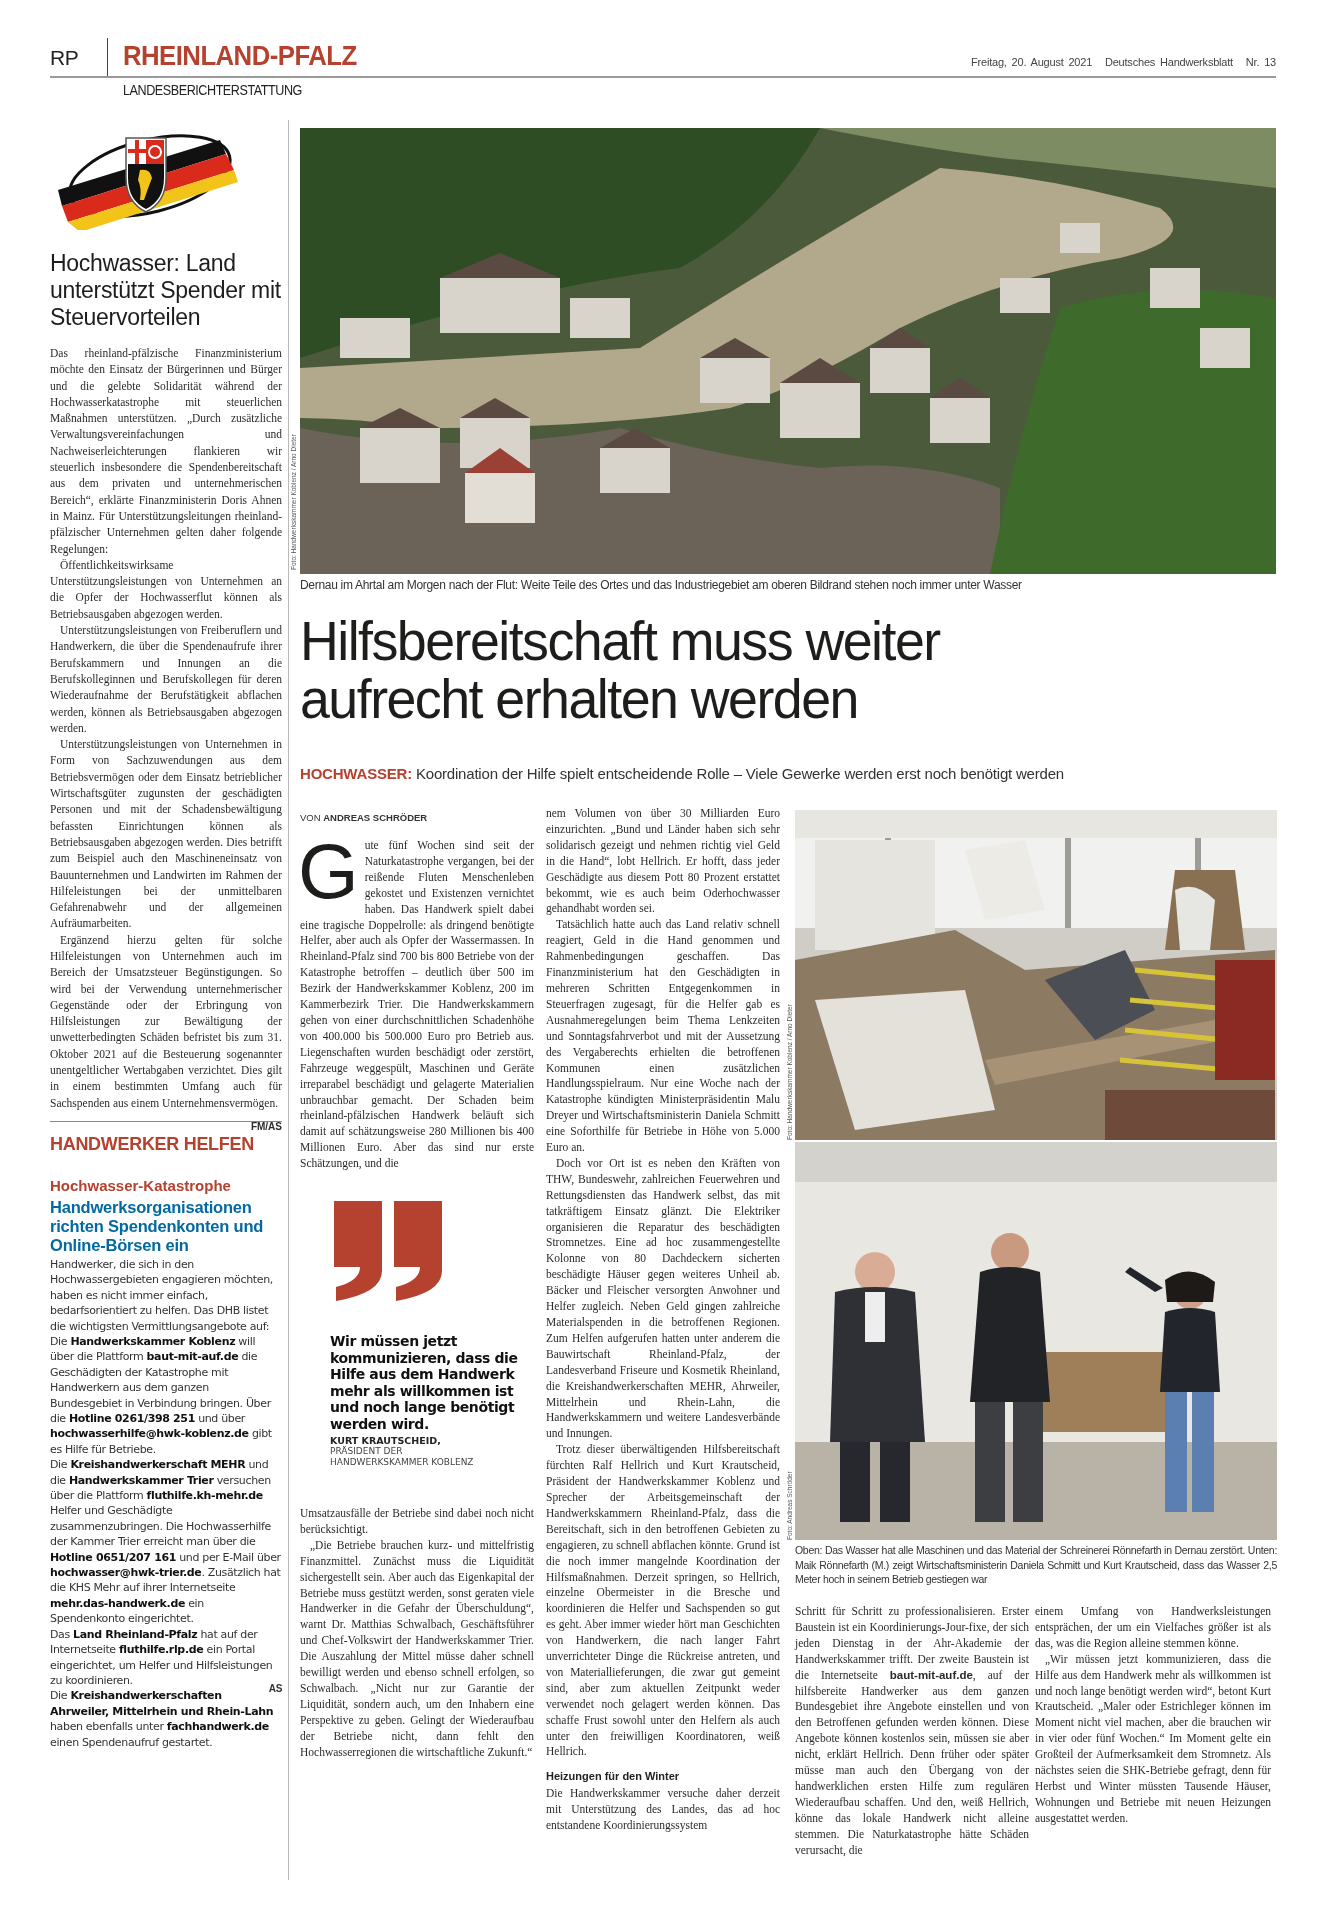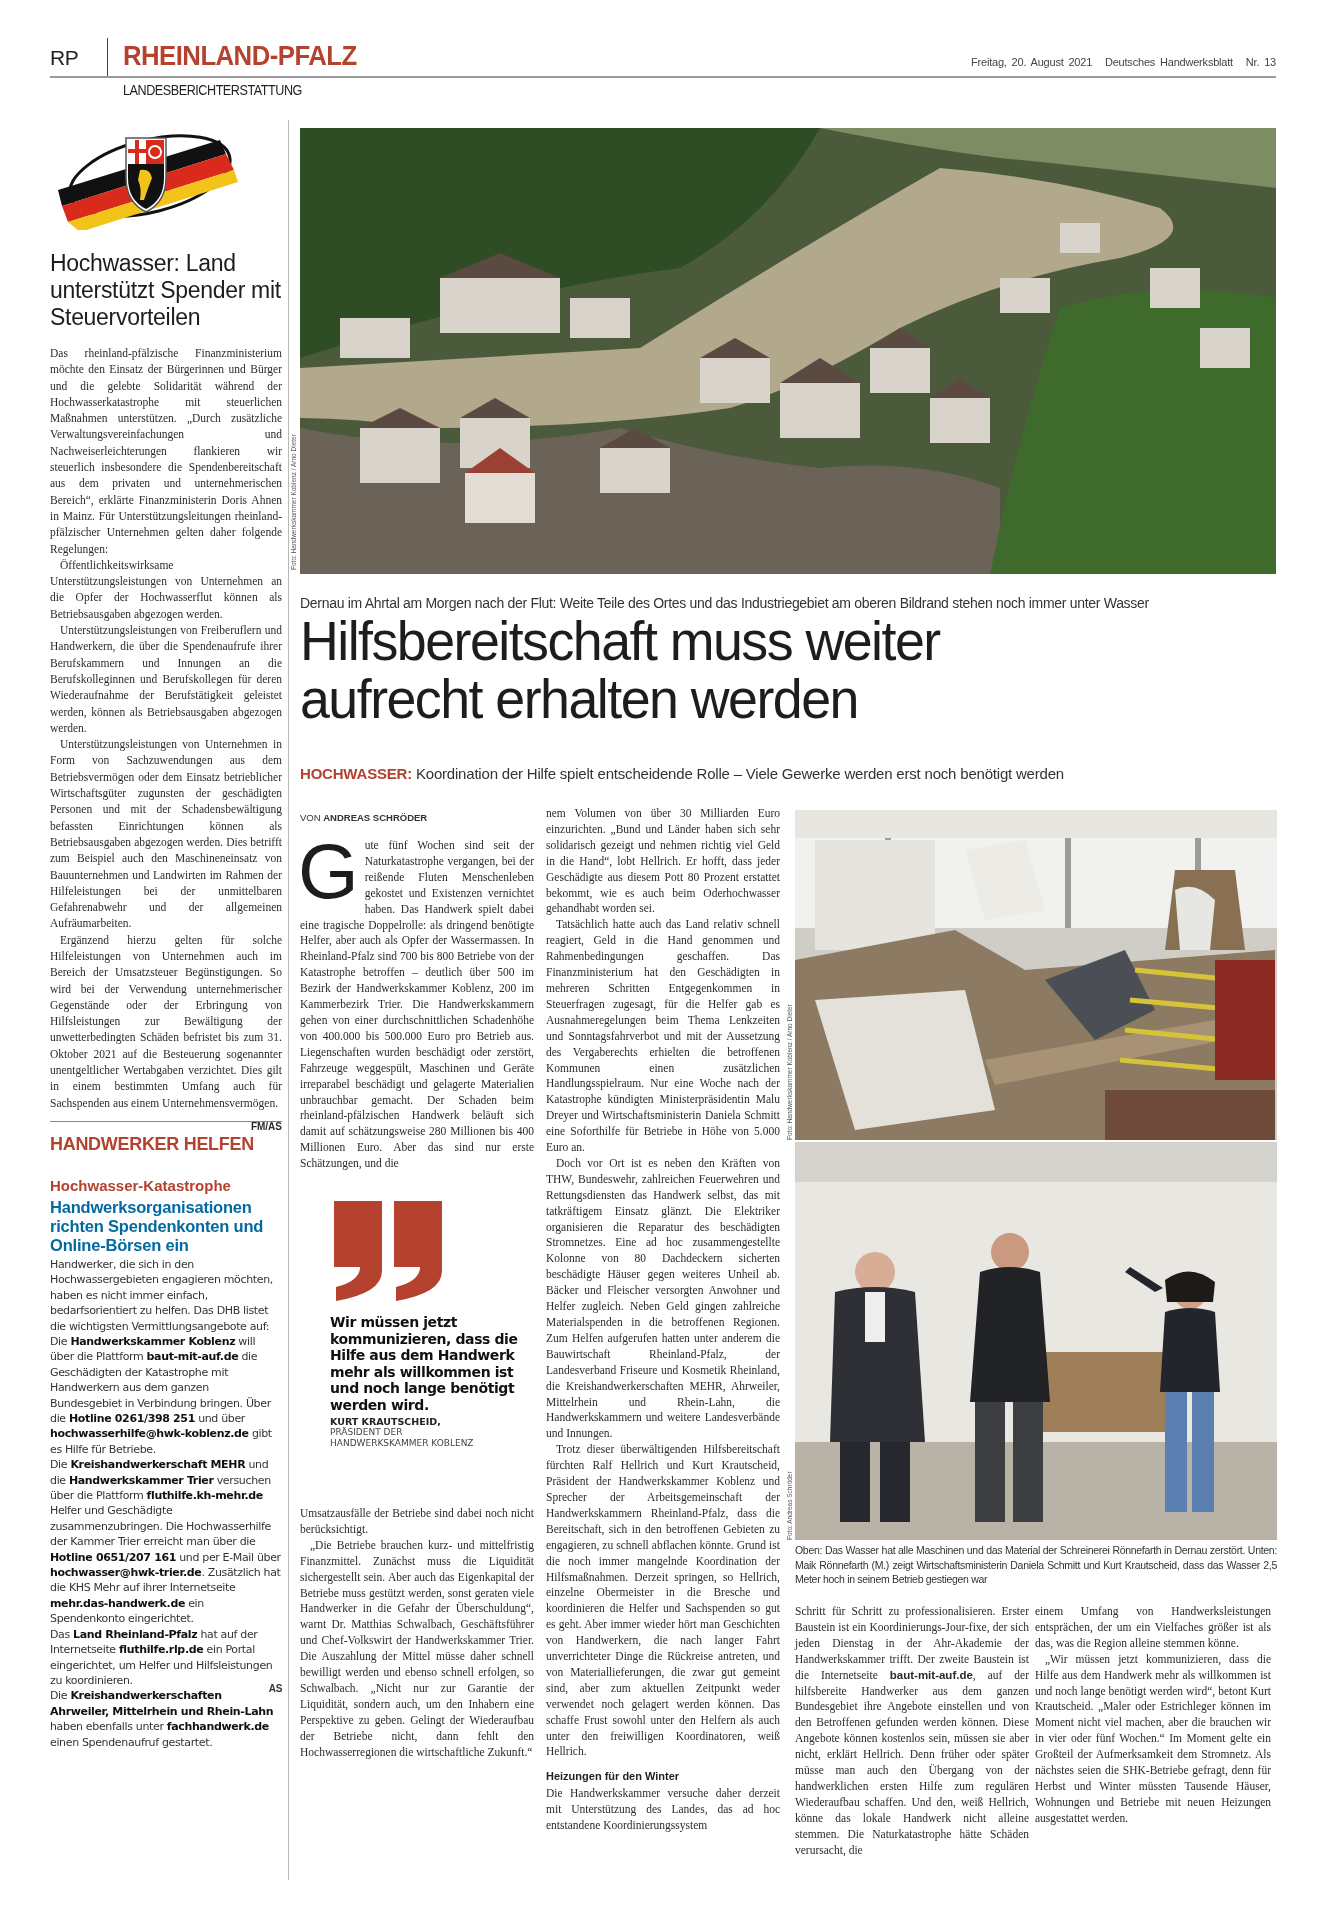--- a/index.html
+++ b/index.html
@@ -47,21 +47,21 @@
   .col p.noind { text-indent: 0; }
   .byline { position: absolute; left: 300px; top: 812px; font: 9.5px "Liberation Sans", sans-serif; color: #333; }
   .byline b { font-weight: bold; }
   .dropcap { float: left; font: 78px/62px "Liberation Sans", sans-serif; margin: 2px 6px 0 -2px; color: #1d1d1b; }
   .subhd { font: bold 11px "Liberation Sans", sans-serif; margin: 10px 0 4px; text-indent: 0 !important; color: #222; }
   .col b.url { font-family: "Liberation Sans", sans-serif; }
 
   
   .quote { position: absolute; left: 330px; top: 1200px; width: 200px; }
   .quote-mark { font: bold 150px/100px "Liberation Serif", serif; color: #b5412f; height: 110px; letter-spacing: -6px; }
-  .quote-text { font: bold 14px/16.5px "DejaVu Sans", sans-serif; color: #111; letter-spacing: -0.4px; margin-top: 4px; }
+  .quote-text { font: bold 14px/16.5px "DejaVu Sans", sans-serif; color: #111; letter-spacing: -0.4px; margin-top: 23px; }
   .quote-name { font: bold 9.5px "DejaVu Sans", sans-serif; margin-top: 3px; color: #222; }
   .quote-role { font: 9px/11px "DejaVu Sans", sans-serif; color: #444; }
 </style>
 </head>
 <body>
 
 <div class="hdr-rp">RP</div>
 <div class="hdr-sep"></div>
 <div class="hdr-title">RHEINLAND-PFALZ</div>
 <div class="hdr-meta">
@@ -86,21 +86,21 @@
       <rect x="96" y="20" width="18" height="24" fill="#d92a1c"></rect>
       <circle cx="105" cy="32" r="6" fill="none" stroke="#fff" stroke-width="2"></circle>
       <path d="M78 44 H114 V58 Q114 80 96 89 Q78 80 78 58 Z" fill="#111"></path>
       <path d="M90 50 Q100 48 102 58 Q98 68 94 80 L90 80 Q92 68 88 60 Z" fill="#f2c318"></path>
     </svg>
   </div>
   <h2 class="lc-headline">Hochwasser: Land unterstützt Spender mit Steuervorteilen</h2>
   <div class="lc-body">
     <p>Das rheinland-pfälzische Finanzministerium möchte den Einsatz der Bürgerinnen und Bürger und die gelebte Solidarität während der Hochwasserkatastrophe mit steuerlichen Maßnahmen unterstützen. „Durch zusätzliche Verwaltungsvereinfachungen und Nachweiserleichterungen flankieren wir steuerlich insbesondere die Spendenbereitschaft aus dem privaten und unternehmerischen Bereich“, erklärte Finanzministerin Doris Ahnen in Mainz. Für Unterstützungsleitungen rheinland-pfälzischer Unternehmen gelten daher folgende Regelungen:</p>
     <p>Öffentlichkeitswirksame Unterstützungsleistungen von Unternehmen an die Opfer der Hochwasserflut können als Betriebsausgaben abgezogen werden.</p>
-    <p>Unterstützungsleistungen von Freiberuflern und Handwerkern, die über die Spendenaufrufe ihrer Berufskammern und Innungen an die Berufskolleginnen und Berufskollegen für deren Wiederaufnahme der Berufstätigkeit geleistet werden, können als Betriebsausgaben abgezogen werden.</p>
+    <p>Unterstützungsleistungen von Freiberuflern und Handwerkern, die über die Spendenaufrufe ihrer Berufskammern und Innungen an die Berufskolleginnen und Berufskollegen für deren Wiederaufnahme der Berufstätigkeit abflachen werden, können als Betriebsausgaben abgezogen werden.</p>
     <p>Unterstützungsleistungen von Unternehmen in Form von Sachzuwendungen aus dem Betriebsvermögen oder dem Einsatz betrieblicher Wirtschaftsgüter zugunsten der geschädigten Personen und mit der Schadensbewältigung befassten Einrichtungen können als Betriebsausgaben abgezogen werden. Dies betrifft zum Beispiel auch den Maschineneinsatz von Bauunternehmen und Landwirten im Rahmen der Hilfeleistungen bei der unmittelbaren Gefahrenabwehr und der allgemeinen Aufräumarbeiten.</p>
     <p><span>Ergänzend hierzu gelten für solche Hilfeleistungen von Unternehmen auch im Bereich der Umsatzsteuer Begünstigungen. So wird bei der Verwendung unternehmerischer Gegenstände oder der Erbringung von Hilfsleistungen zur Bewältigung der unwetterbedingten Schäden befristet bis zum 31. Oktober 2021 auf die Besteuerung sogenannter unentgeltlicher Wertabgaben verzichtet. Dies gilt in einem bestimmten Umfang auch für Sachspenden aus einem Unternehmensvermögen.</span> <span class="sig">FM/AS</span></p>
   </div>
   <div class="lc-rule"></div>
   <div class="box-title">HANDWERKER HELFEN</div>
   <div class="box-kicker">Hochwasser-Katastrophe</div>
   <div class="box-headline">Handwerksorganisationen richten Spendenkonten und Online-Börsen ein</div>
   <div class="box-body">
     <div>Handwerker, die sich in den Hochwassergebieten engagieren möchten, haben es nicht immer einfach, bedarfsorientiert zu helfen. Das DHB listet die wichtigsten Vermittlungsangebote auf:</div>
     <div><span>Die </span><b>Handwerkskammer Koblenz</b><span> will über die Plattform </span><b>baut-mit-auf.de</b><span> die Geschädigten der Katastrophe mit Handwerkern aus dem ganzen Bundesgebiet in Verbindung bringen. Über die </span><b>Hotline 0261/398 251</b><span> und über </span><b>hochwasserhilfe@hwk-koblenz.de</b><span> gibt es Hilfe für Betriebe.</span></div>
@@ -149,21 +149,21 @@
       <polygon points="160,290 195,270 230,290"></polygon>
         <polygon points="300,320 335,300 370,320"></polygon>
       <polygon points="630,270 660,250 690,270"></polygon>
         <polygon points="570,220 600,200 630,220"></polygon>
     </g>
     <polygon points="165,345 200,320 235,345" fill="#9b4034"></polygon>
     <rect x="165" y="345" width="70" height="50" fill="#e2ded6"></rect>
   </svg>
 </div>
 <div class="credit" style="left:290px; top:570px;">Foto: Handwerkskammer Koblenz / Arno Dieter</div>
-<div class="caption" style="left:300px; top:596px; width:980px; font-size:14px;">Dernau im Ahrtal am Morgen nach der Flut: Weite Teile des Ortes und das Industriegebiet am oberen Bildrand stehen noch immer unter Wasser</div>
+<div class="caption" style="left:300px; top:578px; width:980px; font-size:12px;">Dernau im Ahrtal am Morgen nach der Flut: Weite Teile des Ortes und das Industriegebiet am oberen Bildrand stehen noch immer unter Wasser</div>
 
 <h1 class="main-hl">
   <span>Hilfsbereitschaft muss weiter</span><br>
   <span>aufrecht erhalten werden</span>
 </h1>
 <div class="subhead"><b>HOCHWASSER:</b><span> Koordination der Hilfe spielt entscheidende Rolle – Viele Gewerke werden erst noch benötigt werden</span></div>
 
 <div class="byline"><span>VON </span><b>ANDREAS SCHRÖDER</b></div>
 
 <div class="col" style="left:300px; top:838px; width:234px;">

